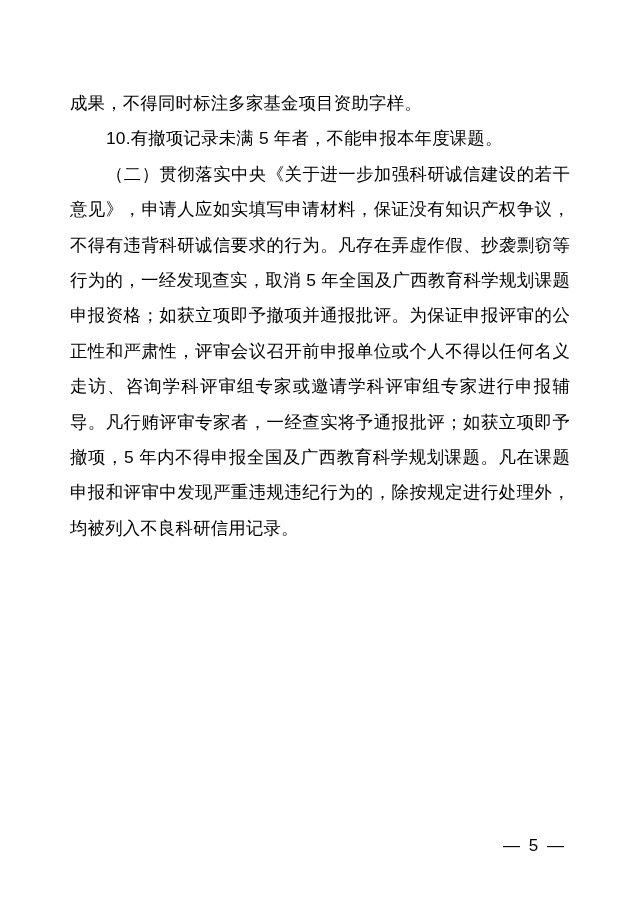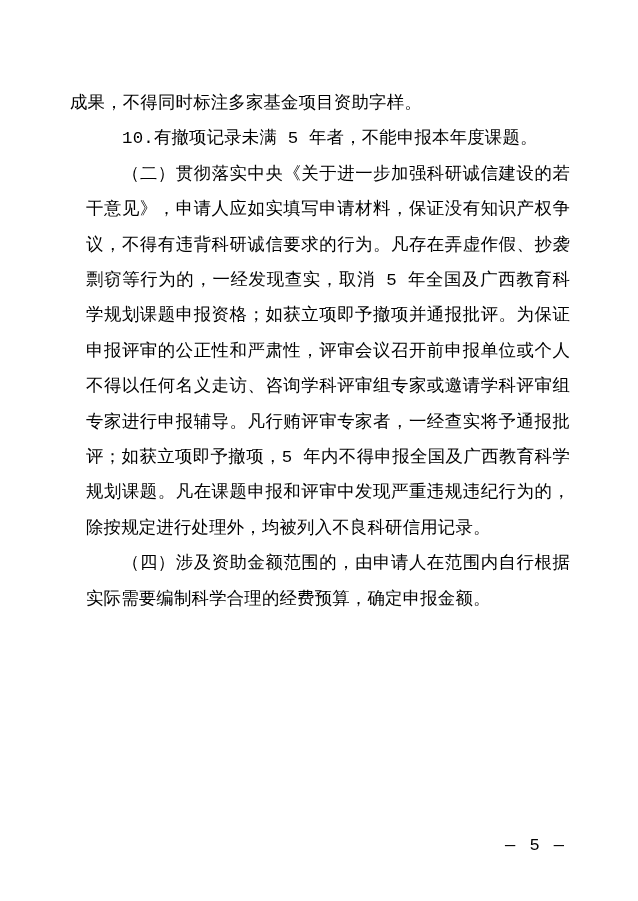--- a/index.html
+++ b/index.html
@@ -7,40 +7,39 @@
     padding: 0;
     background: #ffffff;
   }
   .page {
     position: relative;
     width: 638px;
     height: 901px;
     background: #ffffff;
     box-sizing: border-box;
     overflow: hidden;
-    font-family: Liberation Mono, monospace;
+    font-family: Liberation Sans, sans-serif;
     color: #000000;
   }
   .content {
     position: absolute;
     left: 70px;
     top: 86px;
     width: 500px;
   }
   .para {
     font-size: 17.4px;
     line-height: 35.4px;
     text-align: justify;
     text-justify: inter-ideograph;
     margin: 0 0 0 0;
     letter-spacing: 0.2px;
   }
   .indent {
     text-indent: 36px;
-    margin-left: 16px;
   }
   .footer {
     position: absolute;
     left: 0;
     top: 836px;
     width: 638px;
     text-align: right;
     padding-right: 72px;
     box-sizing: border-box;
     font-size: 17px;
@@ -48,16 +47,15 @@
   }
 </style>
 </head>
 <body>
 
 <div class="page">
   <div class="content">
     <p class="para">成果，不得同时标注多家基金项目资助字样。</p>
     <p class="para indent">10.有撤项记录未满 5 年者，不能申报本年度课题。</p>
     <p class="para indent">（二）贯彻落实中央《关于进一步加强科研诚信建设的若干意见》，申请人应如实填写申请材料，保证没有知识产权争议，不得有违背科研诚信要求的行为。凡存在弄虚作假、抄袭剽窃等行为的，一经发现查实，取消 5 年全国及广西教育科学规划课题申报资格；如获立项即予撤项并通报批评。为保证申报评审的公正性和严肃性，评审会议召开前申报单位或个人不得以任何名义走访、咨询学科评审组专家或邀请学科评审组专家进行申报辅导。凡行贿评审专家者，一经查实将予通报批评；如获立项即予撤项，5 年内不得申报全国及广西教育科学规划课题。凡在课题申报和评审中发现严重违规违纪行为的，除按规定进行处理外，均被列入不良科研信用记录。</p>
-    <p class="para indent">（四）涉及资助金额范围的，由申请人在范围内自行根据实际需要编制科学合理的经费预算，确定申报金额。</p>
   </div>
   <div class="footer">— 5 —</div>
 </div>
 
 </body></html>

